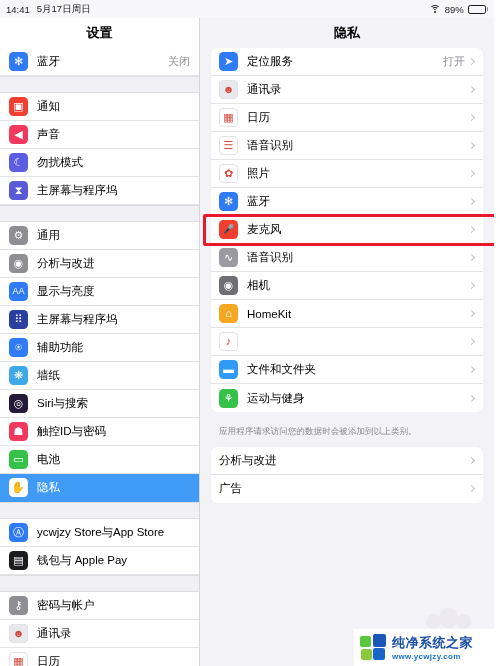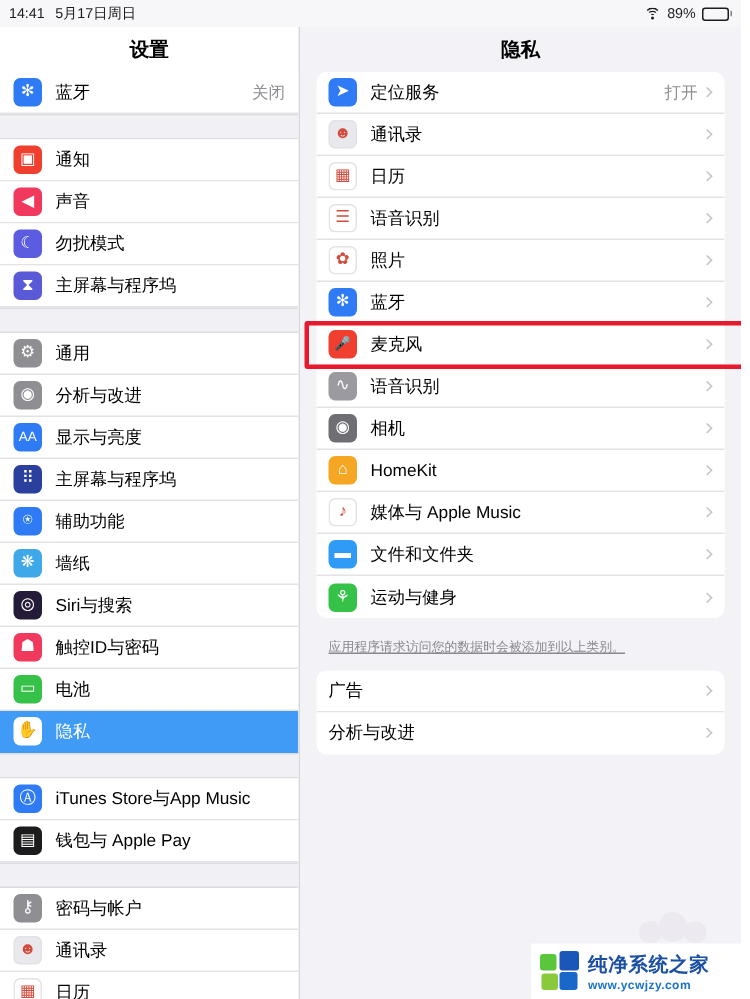--- a/index.html
+++ b/index.html
@@ -69,21 +69,21 @@
   .chev { margin-left: auto; width: 5px; height: 5px; border-right: 1.3px solid #c2c2c7; border-top: 1.3px solid #c2c2c7; transform: rotate(45deg); }
   .row-value + .chev { margin-left: 4px; }
 
   
   .detail { flex: 1; background: #f2f2f7; display: flex; flex-direction: column; overflow: hidden; position: relative; }
   .detail .pane-title { background: #f2f2f7; }
   .d-scroll { flex: 1; overflow: hidden; padding: 0 11px; }
   .card { background: #fff; border-radius: 7px; overflow: hidden; margin-bottom: 9px; }
   .card .row:last-child { border-bottom: none; }
   .card .row { padding-left: 8px; padding-right: 9px; }
-  .foot-note { font-size: 8.6px; color: #8a8a8e; line-height: 1.35; padding: 5px 8px 9px 8px; text-decoration: underline; }
+  .foot-note { font-size: 8.6px; color: #8a8a8e; line-height: 1.35; padding: 5px 8px 9px 8px; }
 
   
   .glyph { font-size: 11px; line-height: 1; color: #fff; }
   .glyph-sm { font-size: 9px; }
   .ic.white-bg { background:#fff; box-shadow: inset 0 0 0 1px #e2e2e6; }
 
   
   .annot {
     position: absolute; border: 3px solid #e8192c; border-radius: 2px;
     pointer-events: none;
@@ -235,21 +235,21 @@
               </span>
               <span class="row-label">隐私</span>
             </div>
           </div>
           <div class="gap"></div>
           <div class="group">
             <div class="row">
               <span class="ic" style="background: rgb(47, 123, 246);">
                 <span class="glyph">Ⓐ</span>
               </span>
-              <span class="row-label">iTunes Store与App Music</span>
+              <span class="row-label">ycwjzy Store与App Store</span>
             </div>
             <div class="row">
               <span class="ic" style="background: rgb(28, 28, 30);">
                 <span class="glyph">▤</span>
               </span>
               <span class="row-label">钱包与 Apple Pay</span>
             </div>
           </div>
           <div class="gap"></div>
           <div class="group">
@@ -347,21 +347,20 @@
               <span class="ic" style="background: rgb(245, 166, 35);">
                 <span class="glyph">⌂</span>
               </span>
               <span class="row-label">HomeKit</span>
               <span class="chev"></span>
             </div>
             <div class="row">
               <span class="ic white-bg" style="background: rgb(255, 255, 255);">
                 <span class="glyph" style="color: rgb(210, 75, 60);">♪</span>
               </span>
-              <span class="row-label">媒体与 Apple Music</span>
               <span class="chev"></span>
             </div>
             <div class="row">
               <span class="ic" style="background: rgb(47, 155, 246);">
                 <span class="glyph">▬</span>
               </span>
               <span class="row-label">文件和文件夹</span>
               <span class="chev"></span>
             </div>
             <div class="row">
@@ -369,26 +368,26 @@
                 <span class="glyph">⚘</span>
               </span>
               <span class="row-label">运动与健身</span>
               <span class="chev"></span>
             </div>
           </div>
           <div class="foot-note">应用程序请求访问您的数据时会被添加到以上类别。</div>
           <div class="card">
             <div class="row">
               <span style="width: 0px;"></span>
+              <span class="row-label">分析与改进</span>
+              <span class="chev"></span>
+            </div>
+            <div class="row">
+              <span style="width: 0px;"></span>
               <span class="row-label">广告</span>
-              <span class="chev"></span>
-            </div>
-            <div class="row">
-              <span style="width: 0px;"></span>
-              <span class="row-label">分析与改进</span>
               <span class="chev"></span>
             </div>
           </div>
         </div>
 
       <div class="annot" id="annot-box" style="left: 3px; top: 196px; width: 294px; height: 32px; border-color: rgb(232, 25, 44);"></div>
 
       <div class="watermark">
         <div class="wm-ghost">
             <i></i>

